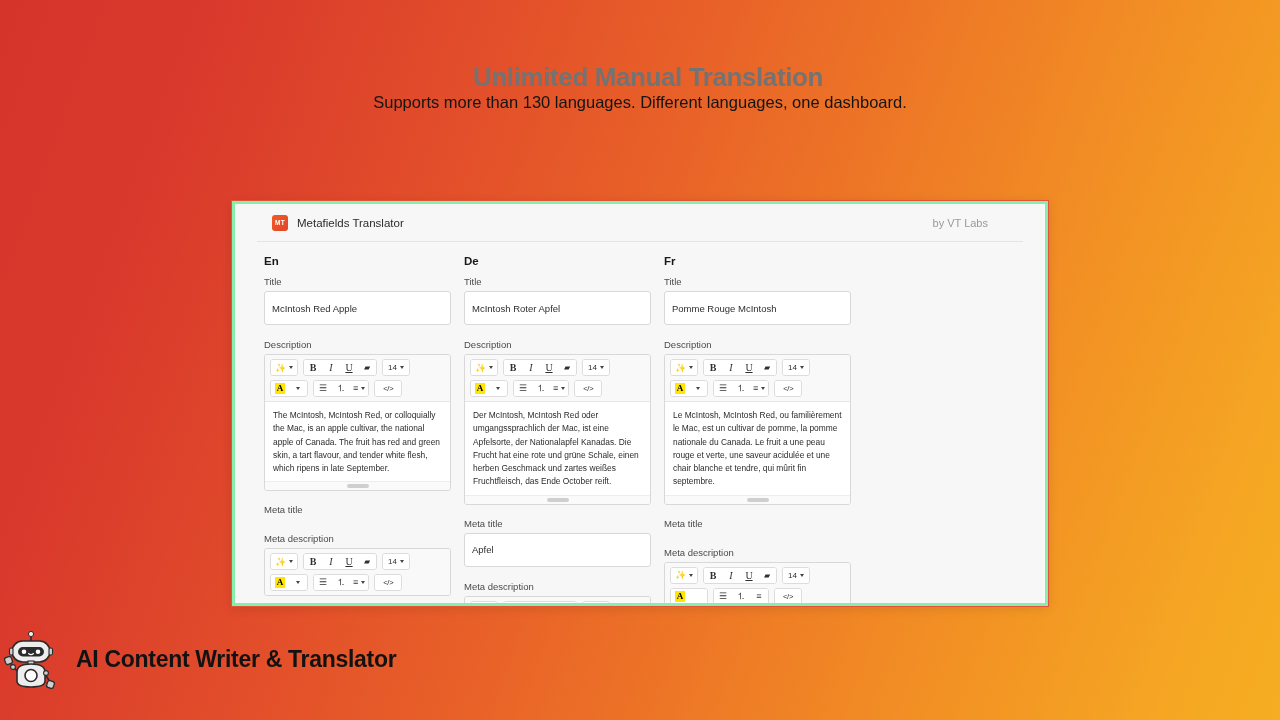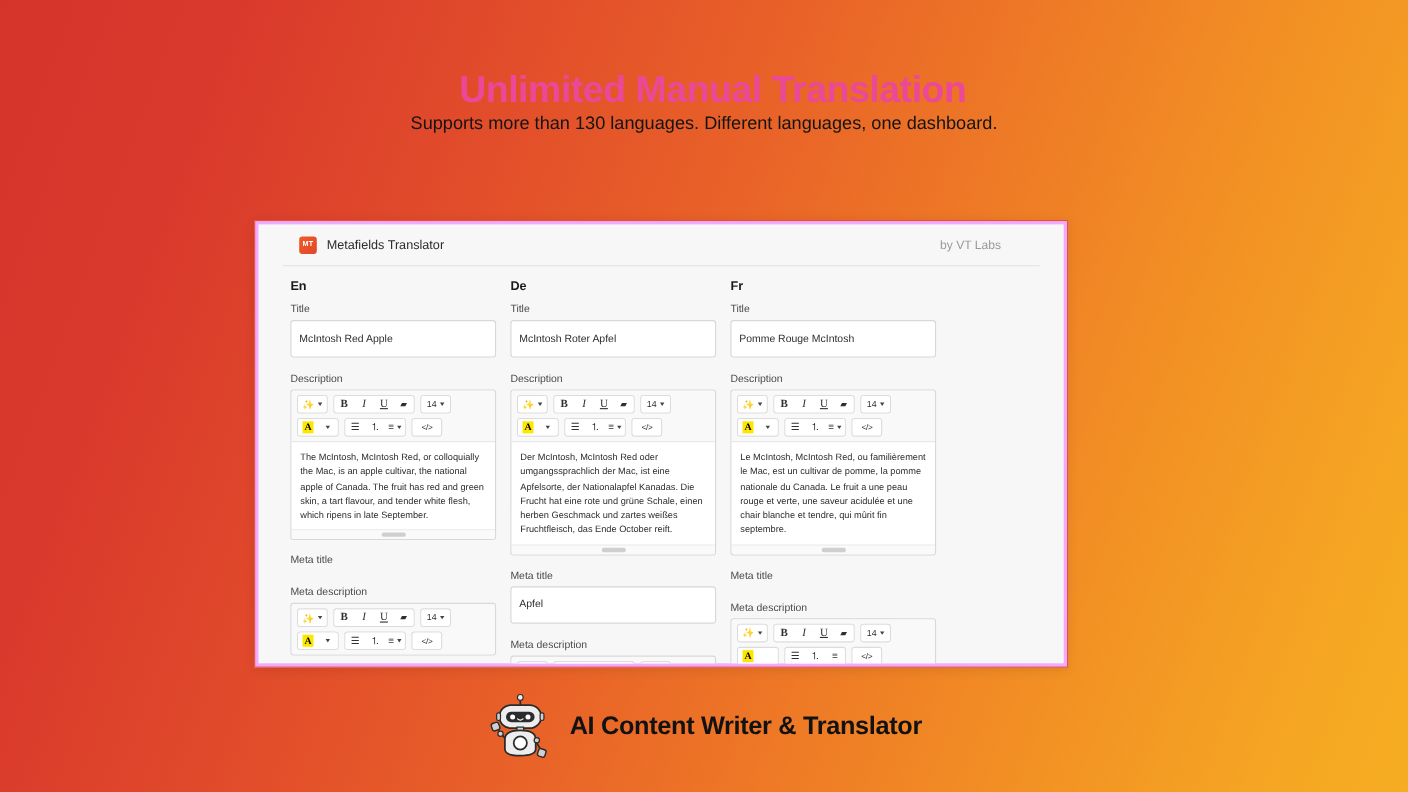--- a/index.html
+++ b/index.html
@@ -6,41 +6,41 @@
   html, body { width: 1280px; height: 720px; overflow: hidden; }
   body {
     font-family: "Liberation Sans", sans-serif;
     background: linear-gradient(110deg, #d5342b 0%, #d9392c 14%, #e3502a 34%, #e96328 48%, #ee7926 62%, #f28f24 76%, #f5a623 92%, #f6ad22 100%);
     position: relative;
   }
 
   
   .hero { text-align: center; padding-top: 62px; }
   .hero-title {
-    font-size: 34px;
+    font-size: 26px;
     font-weight: bold;
-    color: #ec4899;
+    color: #737373;
     letter-spacing: -0.4px;
     line-height: 1.2;
     padding-left: 16px;
   }
   .hero-sub {
     font-size: 16.5px;
     color: #141414;
     font-weight: 400;
   }
 
   
   .card-wrap {
     position: absolute;
     left: 231px;
     top: 200px;
-    width: 740px;
+    width: 818px;
     height: 407px;
-    background: #f0abfc;
+    background: #86efac;
     border: 1px solid #e2533a;
     padding: 3px;
     box-shadow: 0 2px 10px rgba(0,0,0,0.10);
     overflow: hidden;
   }
   .card {
     width: 100%;
     height: 100%;
     background: #f7f7f7;
     overflow: hidden;
@@ -191,21 +191,20 @@
     border-radius: 2px;
   }
 
   
   .brand {
     position: absolute;
     left: 0; right: 0;
     top: 626px;
     display: flex;
     align-items: center;
-    justify-content: center;
     gap: 14px;
   }
   .brand-text {
     font-size: 23px;
     font-weight: bold;
     color: #121212;
     letter-spacing: -0.3px;
   }
   .robot { width: 62px; height: 66px; }
 </style>

